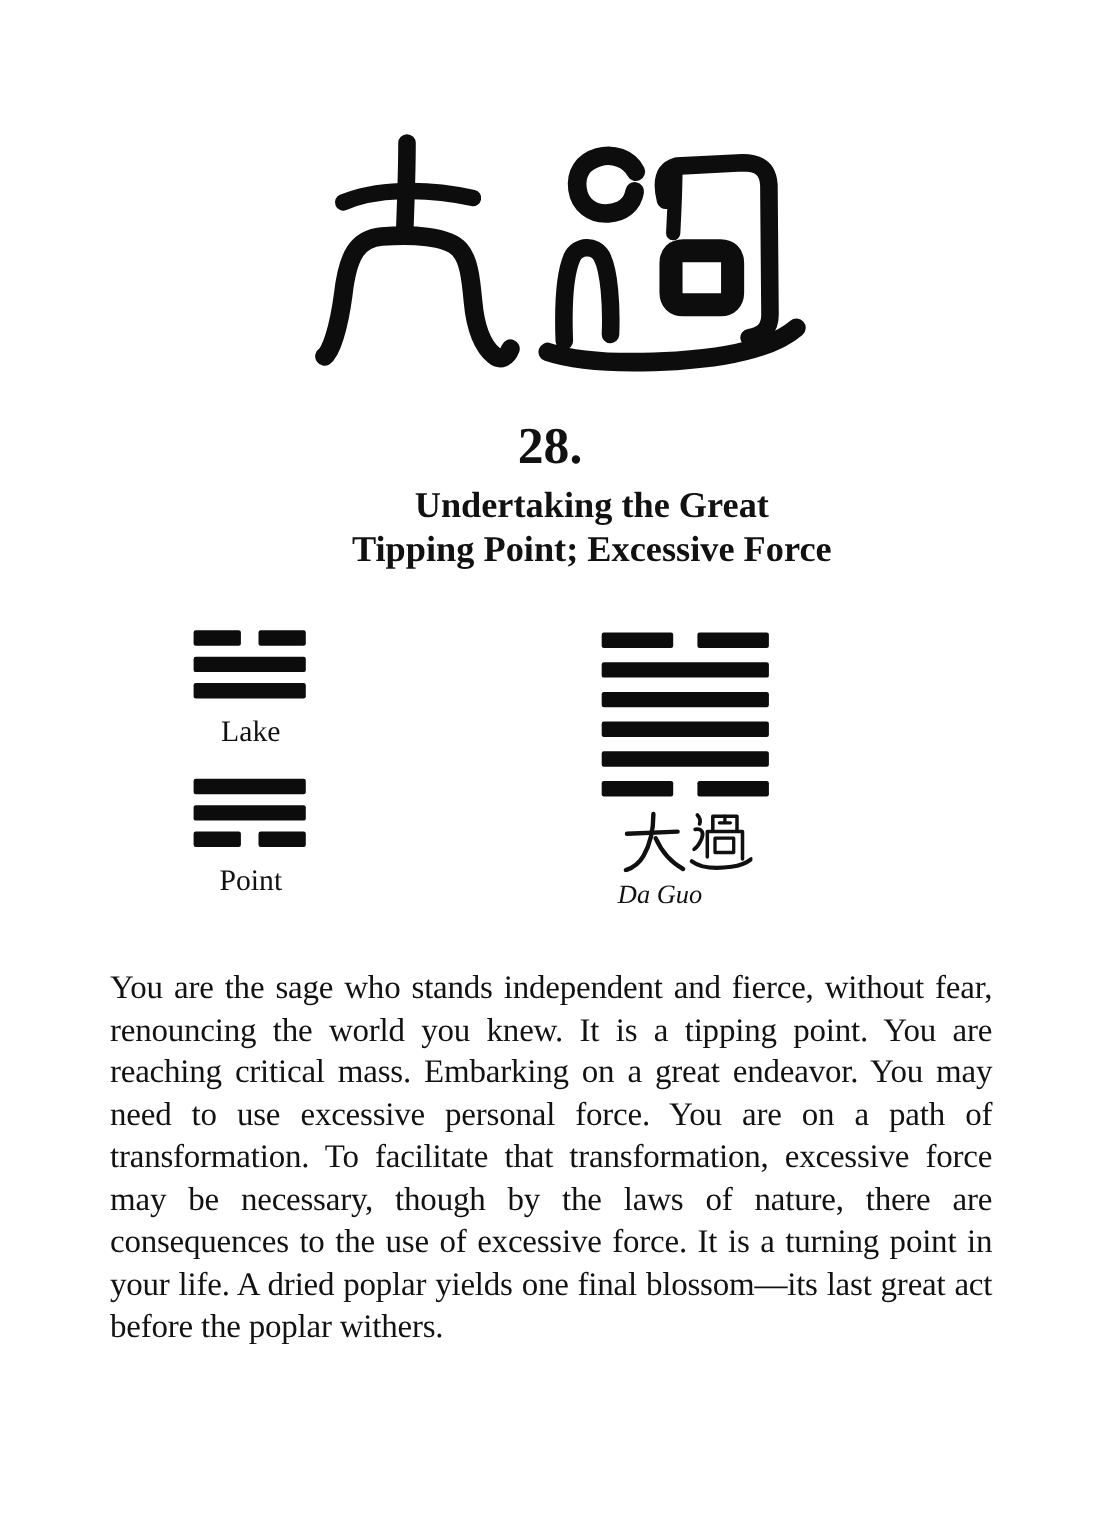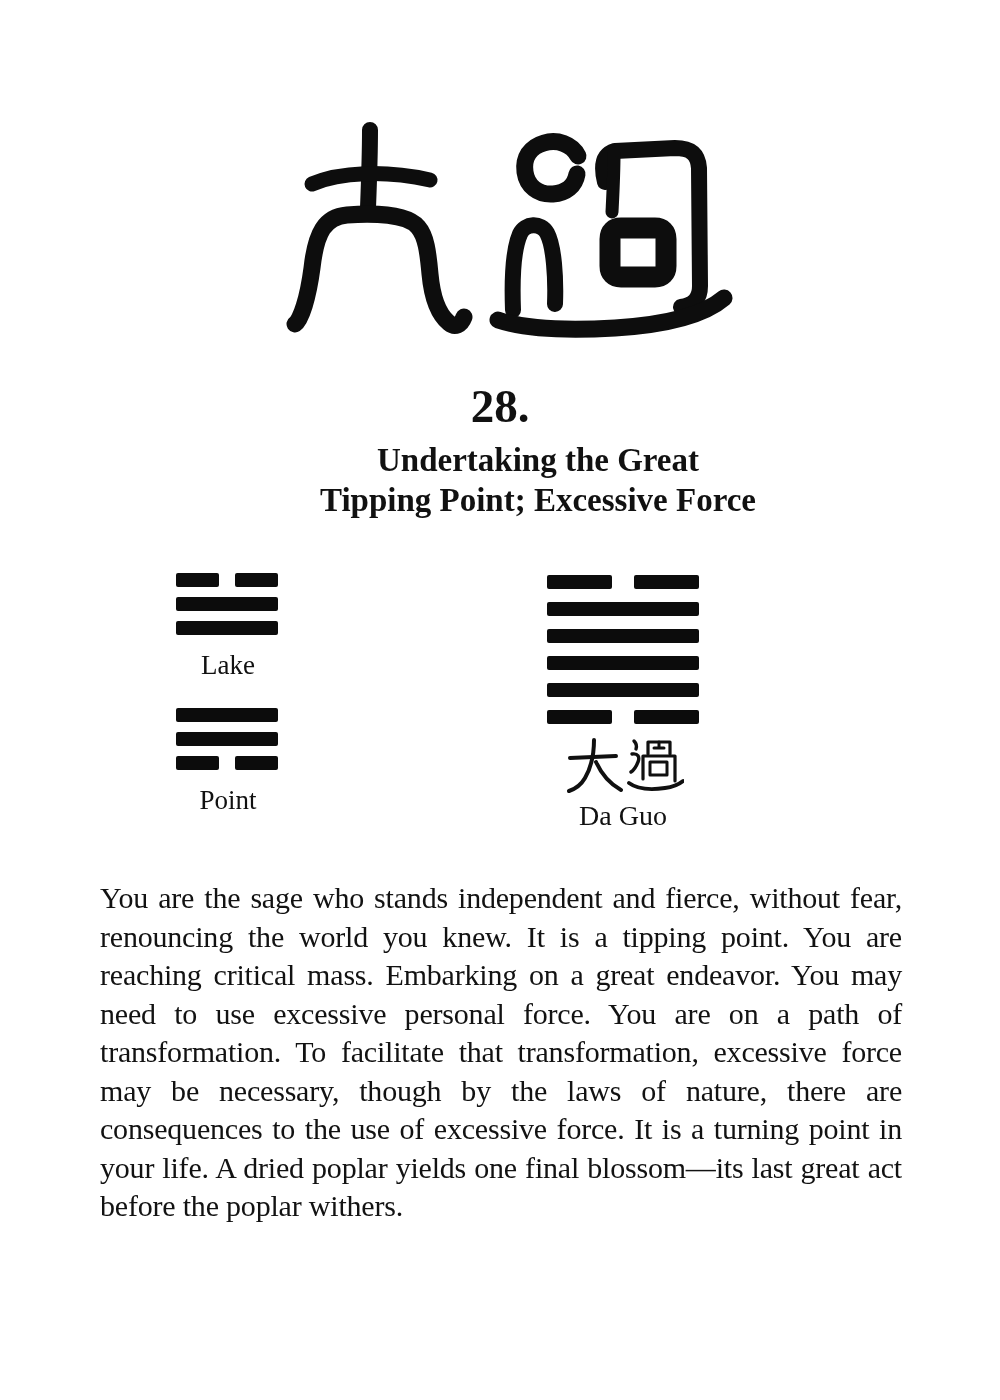--- a/index.html
+++ b/index.html
@@ -41,21 +41,21 @@
   .hexagram{left:547px;top:575px;}
   .hexagram .line{width:152px;height:14px;margin-bottom:13px;}
   .hexagram .line:last-child{margin-bottom:0;}
   .hexagram .line.broken span{width:65px;}
   
   .figure-label{
     position:absolute;text-align:center;font-size:27px;color:#111;line-height:1.1;
   }
   .figure-label.lake{left:126px;width:204px;top:651px;}
   .figure-label.wind{left:126px;width:204px;top:786px;}
-  .figure-label.daguo{left:523px;width:200px;top:801px;font-size:28px;}
+  .figure-label.daguo{left:500px;width:200px;top:801px;font-size:24px;font-style:italic;}
   
   .kaishu-svg{position:absolute;left:566px;top:737px;width:118px;height:56px;}
   .kaishu-svg path{fill:none;stroke:#101010;stroke-linecap:round;stroke-linejoin:round;}
   
   .body-text{
     position:absolute;left:100px;top:879px;width:802px;margin:0;
     font-size:30px;line-height:38.5px;
     text-align:justify;color:#121212;
     letter-spacing:-0.2px;
   }

